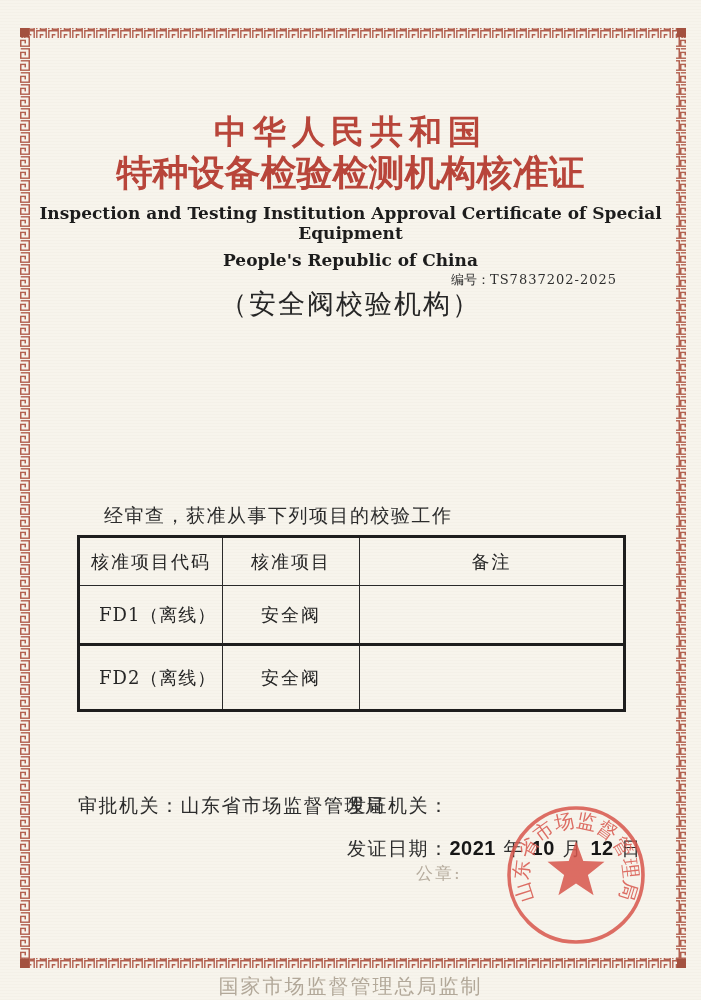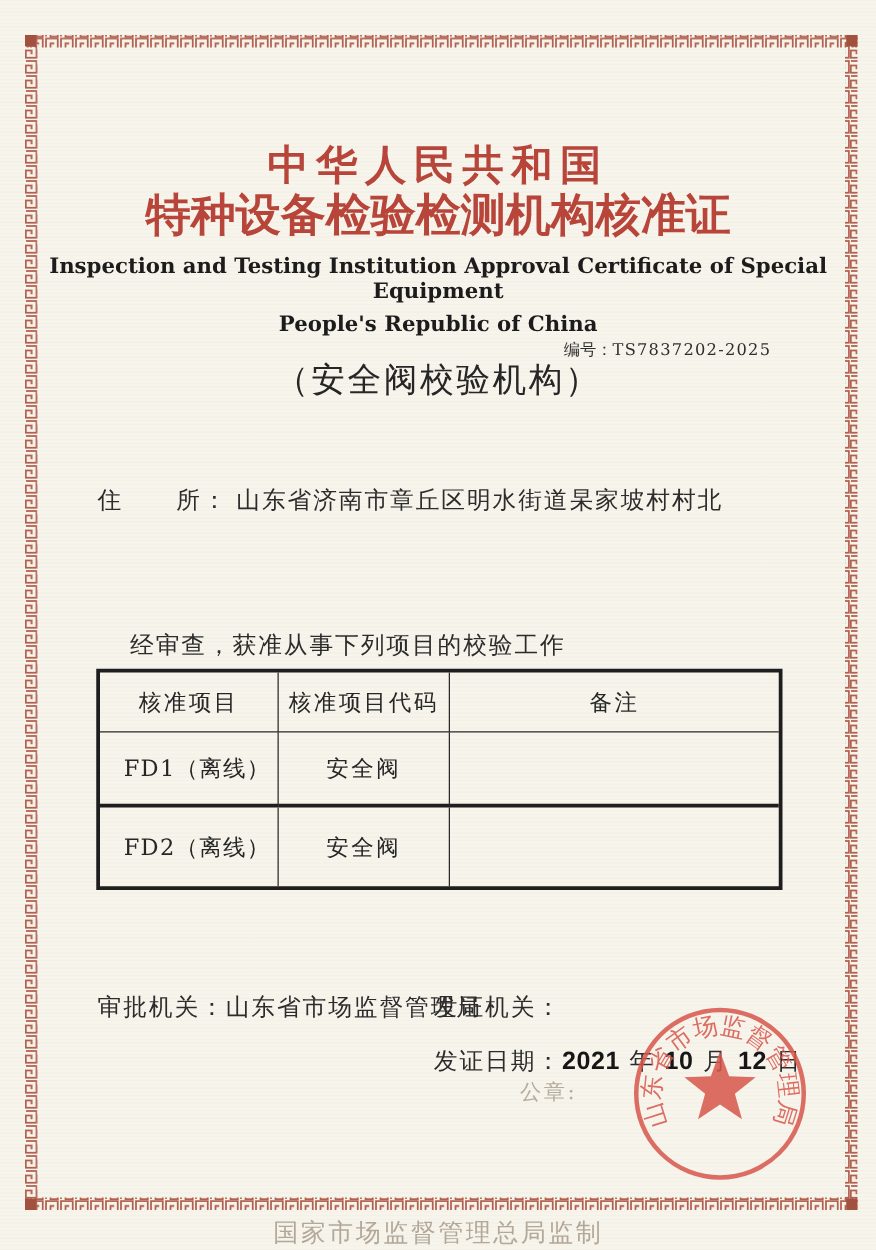--- a/index.html
+++ b/index.html
@@ -112,29 +112,26 @@
       <div class="title-cn-2">特种设备检验检测机构核准证</div>
       <div class="title-en-1">Inspection and Testing Institution Approval Certificate of Special Equipment</div>
       <div class="title-en-2">People's Republic of China</div>
       <div class="subtitle">（安全阀校验机构）</div>
     </div>
 
     <div class="cert-no">
       <span>编号：</span><span class="num">TS7837202-2025</span>
     </div>
 
-    <div class="info-line info-addr">
-      <span>住　　所：</span><span class="val">山东省济南市章丘区明水街道杲家坡村村北</span>
-    </div>
 
     <div class="intro">经审查，获准从事下列项目的校验工作</div>
 
     <div class="approval-table">
+      <div class="cell hcell c1">核准项目代码</div>
       <div class="cell hcell c2">核准项目</div>
-      <div class="cell hcell c1">核准项目代码</div>
       <div class="cell hcell c3">备注</div>
 
       <div class="cell r1 c1 code">FD1（离线）</div>
       <div class="cell r1 c2">安全阀</div>
       <div class="cell r1 c3"></div>
 
       <div class="cell r2 c1 code">FD2（离线）</div>
       <div class="cell r2 c2">安全阀</div>
       <div class="cell r2 c3"></div>
     </div>

